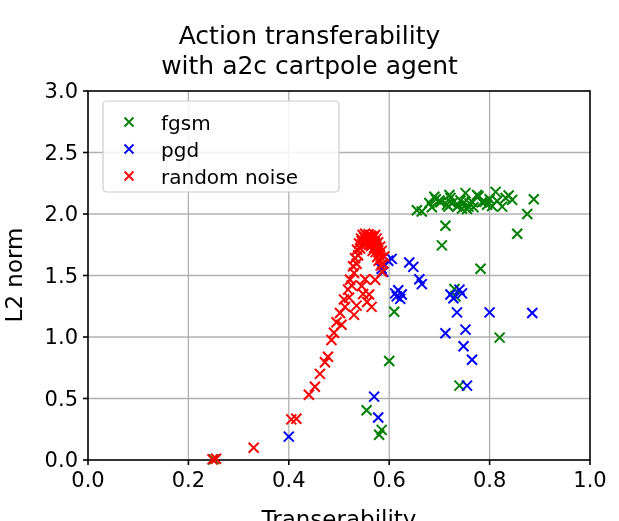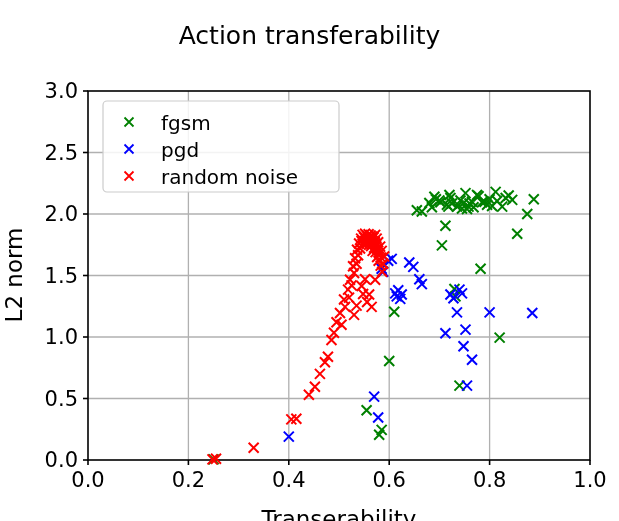--- a/index.html
+++ b/index.html
@@ -51,21 +51,21 @@
     font-family: "DejaVu Sans", sans-serif;
     font-size: 20px;
     fill: #000000;
   }
 </style>
 </head>
 <body>
 
 <div id="figure">
 
-  <div class="title"><span>Action transferability</span><br></div>
+  <div class="title"><span>Action transferability</span><br><span>with a2c cartpole agent</span></div>
 
   <svg id="plot-svg" width="619" height="521">
     <g id="grid-group">
         <line x1="188.4" y1="74" x2="188.4" y2="443" stroke="#b0b0b0" stroke-width="1.3"></line>
         <line x1="288.8" y1="74" x2="288.8" y2="443" stroke="#b0b0b0" stroke-width="1.3"></line>
         <line x1="389.2" y1="74" x2="389.2" y2="443" stroke="#b0b0b0" stroke-width="1.3"></line>
         <line x1="489.6" y1="74" x2="489.6" y2="443" stroke="#b0b0b0" stroke-width="1.3"></line>
         <line x1="88" y1="381.5" x2="590" y2="381.5" stroke="#b0b0b0" stroke-width="1.3"></line>
         <line x1="88" y1="320" x2="590" y2="320" stroke="#b0b0b0" stroke-width="1.3"></line>
         <line x1="88" y1="258.5" x2="590" y2="258.5" stroke="#b0b0b0" stroke-width="1.3"></line>

